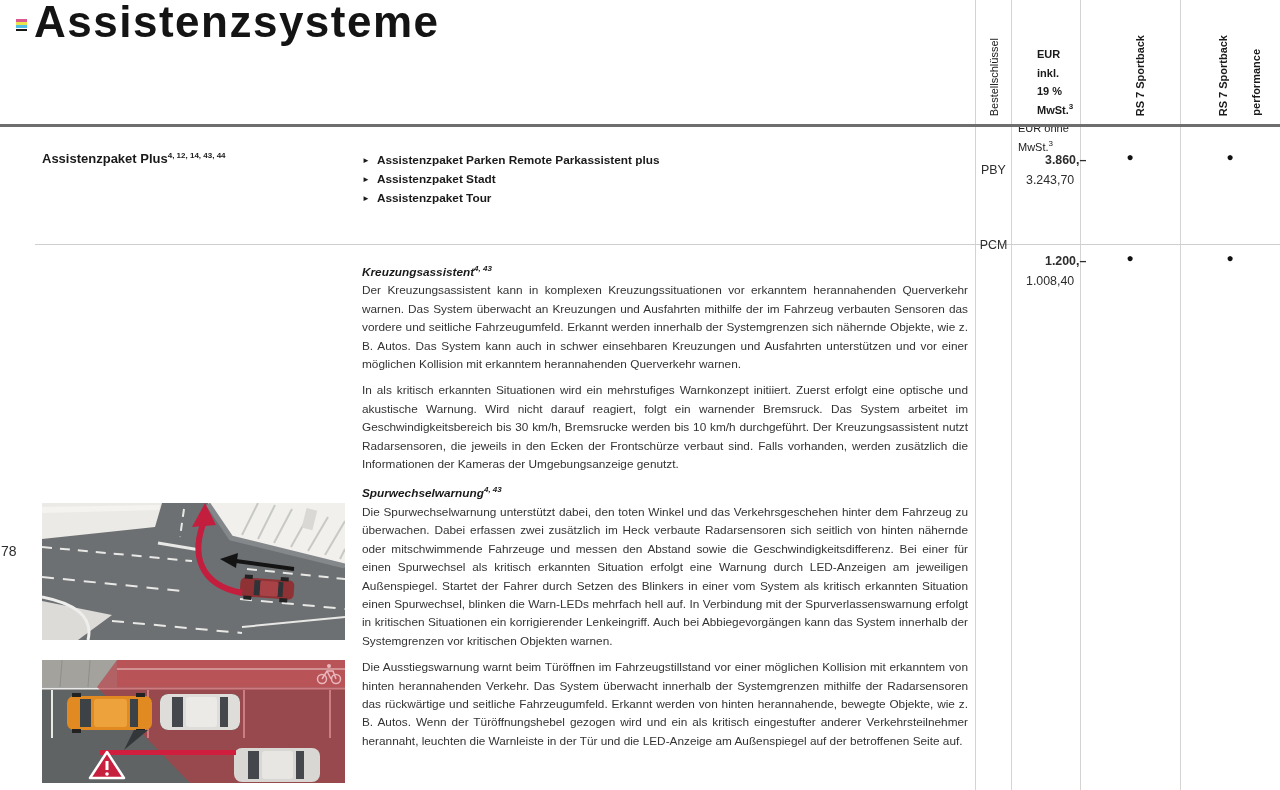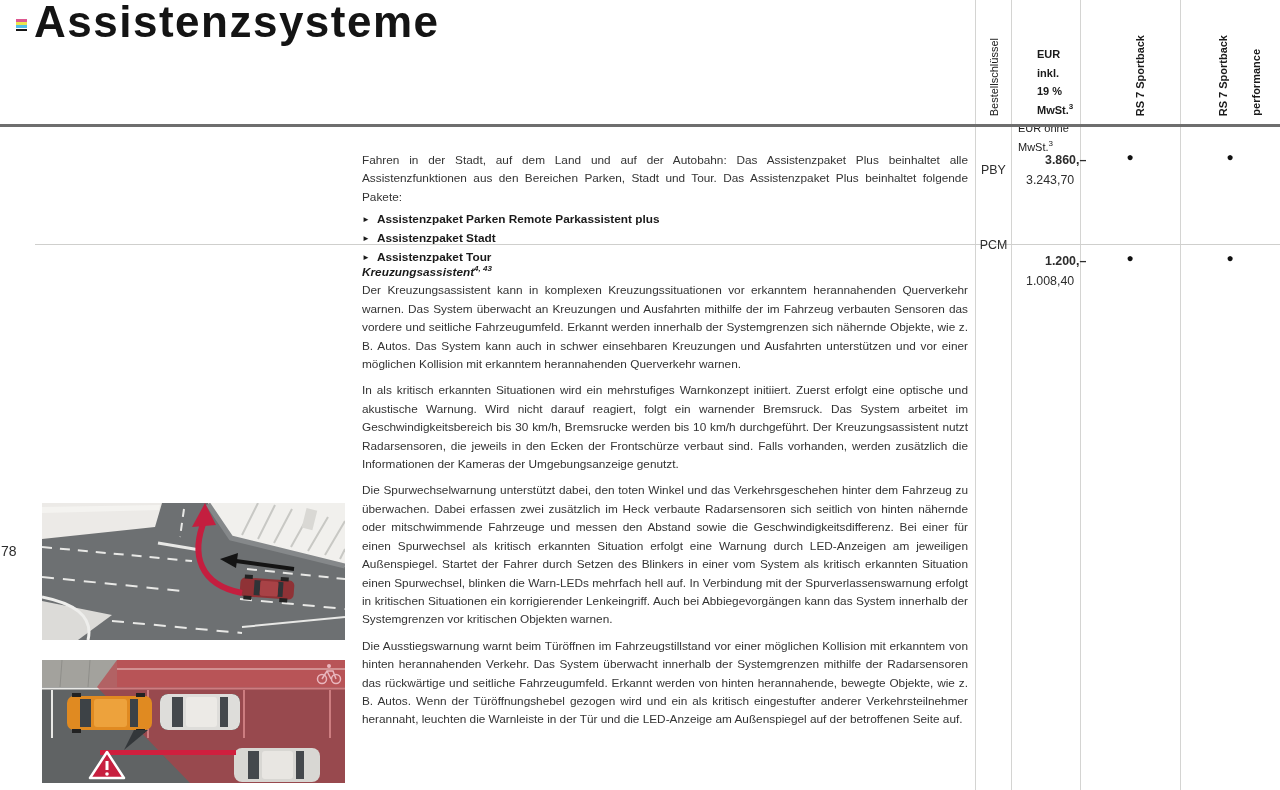--- a/index.html
+++ b/index.html
@@ -77,22 +77,24 @@
     <span class="vtext b">RS 7 Sportback</span>
   </div>
   <div class="vhead" style="left:1180px;width:100px">
     <span class="vtext b">RS 7 Sportback</span>
     <span class="vtext b">performance</span>
   </div>
 
   <div class="rule"></div>
   <div class="rowsep"></div>
 
+  <div class="cell row-label" style="top:151px">
+    <span>Assistenzpaket Plus</span><sup>4, 12, 14, 43, 44</sup>
+  </div>
   <div class="cell desc" style="top:151px">
-    <p class="intro">Fahren in der Stadt, auf dem Land und auf der Autobahn: Das Assistenzpaket Plus beinhaltet alle Assistenzfunktionen aus den Bereichen Parken, Stadt und Tour. Das Assistenzpaket Plus beinhaltet folgende Pakete:</p>
     <div class="bullet">
       <span class="bmark">►</span>
       <span class="btext">Assistenzpaket Parken Remote Parkassistent plus</span>
     </div>
     <div class="bullet">
       <span class="bmark">►</span>
       <span class="btext">Assistenzpaket Stadt</span>
     </div>
     <div class="bullet">
       <span class="bmark">►</span>
@@ -108,20 +110,23 @@
   <div class="cell dotcell" style="left:1180px;top:150px">●</div>
 
   <div class="cell desc" style="top:252px">
 
     <div class="sec-h">
       <span>Kreuzungsassistent</span><sup>4, 43</sup>
     </div>
     <p>Der Kreuzungsassistent kann in komplexen Kreuzungssituationen vor erkanntem herannahenden Querverkehr warnen. Das System überwacht an Kreuzungen und Ausfahrten mithilfe der im Fahrzeug verbauten Sensoren das vordere und seitliche Fahrzeugumfeld. Erkannt werden innerhalb der Systemgrenzen sich nähernde Objekte, wie z. B. Autos. Das System kann auch in schwer einsehbaren Kreuzungen und Ausfahrten unterstützen und vor einer möglichen Kollision mit erkanntem herannahenden Querverkehr warnen.</p>
     <p>In als kritisch erkannten Situationen wird ein mehrstufiges Warnkonzept initiiert. Zuerst erfolgt eine optische und akustische Warnung. Wird nicht darauf reagiert, folgt ein warnender Bremsruck. Das System arbeitet im Geschwindigkeitsbereich bis 30 km/h, Bremsrucke werden bis 10 km/h durchgeführt. Der Kreuzungsassistent nutzt Radarsensoren, die jeweils in den Ecken der Frontschürze verbaut sind. Falls vorhanden, werden zusätzlich die Informationen der Kameras der Umgebungsanzeige genutzt.</p>
 
+    <div class="sec-h">
+      <span>Spurwechselwarnung</span><sup>4, 43</sup>
+    </div>
     <p>Die Spurwechselwarnung unterstützt dabei, den toten Winkel und das Verkehrsgeschehen hinter dem Fahrzeug zu überwachen. Dabei erfassen zwei zusätzlich im Heck verbaute Radarsensoren sich seitlich von hinten nähernde oder mitschwimmende Fahrzeuge und messen den Abstand sowie die Geschwindigkeitsdifferenz. Bei einer für einen Spurwechsel als kritisch erkannten Situation erfolgt eine Warnung durch LED-Anzeigen am jeweiligen Außenspiegel. Startet der Fahrer durch Setzen des Blinkers in einer vom System als kritisch erkannten Situation einen Spurwechsel, blinken die Warn-LEDs mehrfach hell auf. In Verbindung mit der Spurverlassenswarnung erfolgt in kritischen Situationen ein korrigierender Lenkeingriff. Auch bei Abbiegevorgängen kann das System innerhalb der Systemgrenzen vor kritischen Objekten warnen.</p>
 
     <p>Die Ausstiegswarnung warnt beim Türöffnen im Fahrzeugstillstand vor einer möglichen Kollision mit erkanntem von hinten herannahenden Verkehr. Das System überwacht innerhalb der Systemgrenzen mithilfe der Radarsensoren das rückwärtige und seitliche Fahrzeugumfeld. Erkannt werden von hinten herannahende, bewegte Objekte, wie z. B. Autos. Wenn der Türöffnungshebel gezogen wird und ein als kritisch eingestufter anderer Verkehrsteilnehmer herannaht, leuchten die Warnleiste in der Tür und die LED-Anzeige am Außenspiegel auf der betroffenen Seite auf.</p>
   </div>
   <div class="cell code" style="left:975px;top:238px">PCM</div>
   <div class="cell price" style="top:252px">
     <div class="b">1.200,–</div>
     <div>1.008,40</div>
   </div>
   <div class="cell dotcell" style="left:1080px;top:251px">●</div>

